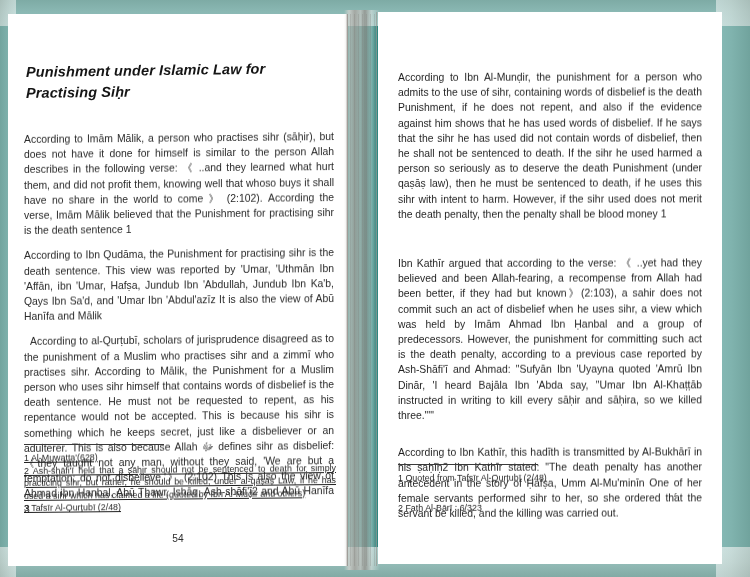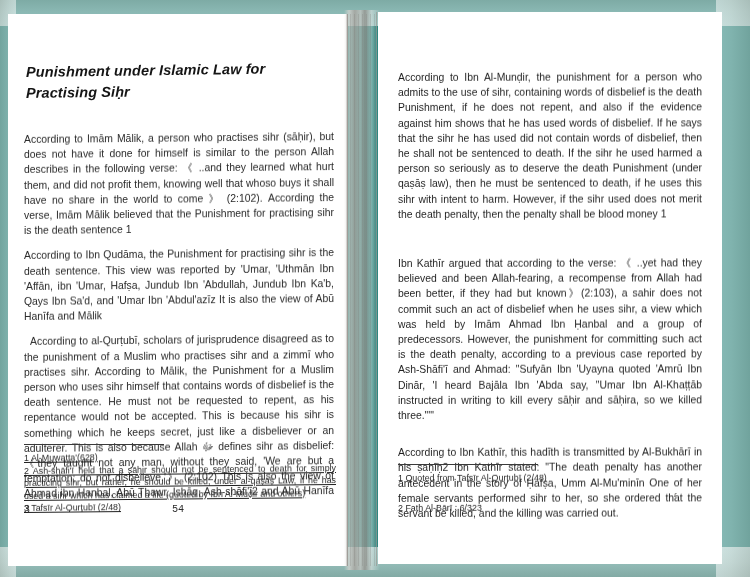--- a/index.html
+++ b/index.html
@@ -185,21 +185,21 @@
 
     <div style="position:absolute; left:16px; top:430px; width:312px;text-decoration:underline;">
       <hr class="fn-rule">
       <div class="footnotes skew-left">
         <p class="fn">1 Al-Muwatta'(628)</p>
         <p class="fn">2 Ash-shāfi'ī held that a sāḥir should not be sentenced to death for simply practicing sihr, but rather, he should be killed, under al-qaṣāṣ Law, if he has used a sihr which has claimed a life (quoted by Ibn Al-Muḍir and others)</p>
         <p class="fn">3 Tafsīr Al-Qurṭubī (2/48)</p>
       </div>
     </div>
 
-    <div class="page-number" style="top:490px;font-family:Liberation Mono, monospace;">54</div>
+    <div class="page-number" style="top:519px;">54</div>
   </div>
 
   <div class="gutter"></div>
   <div class="gutter-lines"></div>
   <div class="gutter-edge-l"></div>
   <div class="gutter-edge-r"></div>
 
   <div class="page page-right">
 
     <div class="body-col skew-right" style="position:absolute; left:20px; top:58px; width:304px;">

